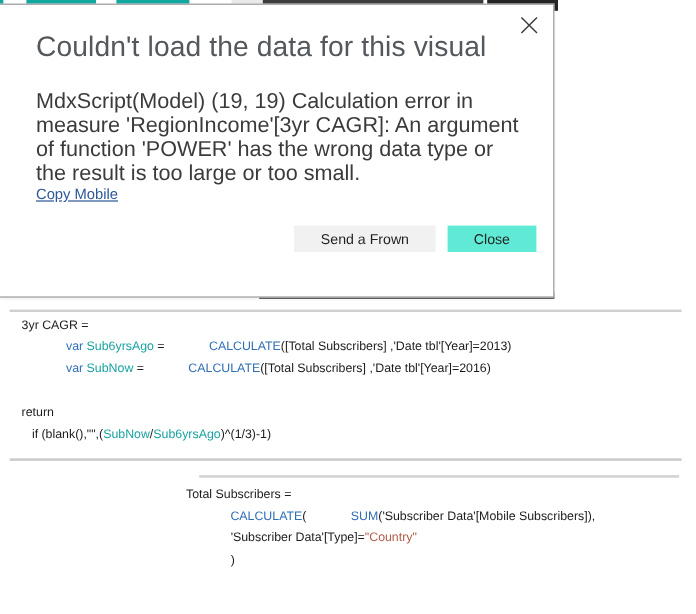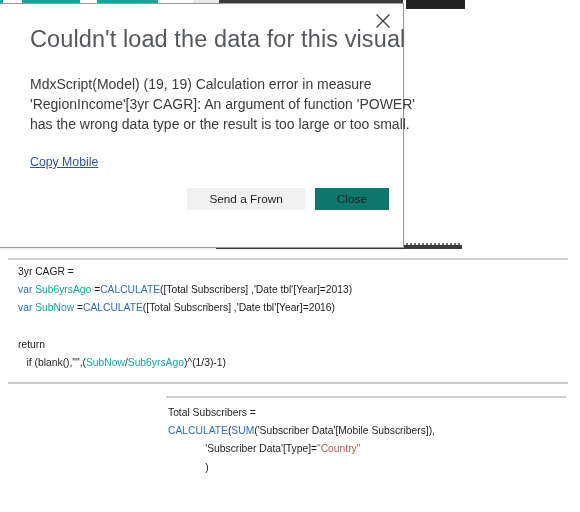--- a/index.html
+++ b/index.html
@@ -28,21 +28,21 @@
     position: absolute;
     top: 0;
     height: 9px;
   }
 
   
   #error-dialog {
     position: absolute;
     left: 0px;
     top: 3px;
-    width: 404px;
+    width: 462px;
     height: 245px;
     background: #ffffff;
     border: 1px solid #9a9a9a;
     border-left: none;
     box-sizing: border-box;
     box-shadow: 0 1px 3px rgba(0,0,0,0.10);
   }
 
   #close-icon {
     position: absolute;
@@ -64,21 +64,21 @@
     color: #54585c;
     letter-spacing: 0.1px;
     white-space: nowrap;
   }
 
   #dialog-message {
     position: absolute;
     left: 30px;
     top: 70px;
     width: 405px;
-    font-size: 14px;
+    font-size: 18px;
     line-height: 20px;
     color: #3b3b3b;
   }
 
   #copy-details-link {
     position: absolute;
     left: 30px;
     top: 151px;
     font-size: 12.3px;
     color: #2b5797;
@@ -103,21 +103,21 @@
     color: #1f1f1f;
     cursor: pointer;
     line-height: 22px;
     white-space: nowrap;
   }
   #send-frown-button {
     background: #f1f1f1;
     min-width: 80px;
   }
   #close-button {
-    background: #0f766e;
+    background: #5eead4;
     min-width: 62px;
   }
 
   
   #bg-bar-lower {
     position: absolute;
     left: 216px;
     top: 245px;
     width: 246px;
     height: 4px;
@@ -147,24 +147,24 @@
     background: #d0d0d0;
   }
   .code-rule.bottom {
     background: #c9c9c9;
   }
 
   #code-block-1 { left: 18px; top: 263px; }
   #code-rule-1-top { left: 8px; top: 258px; width: 560px; }
   #code-rule-1-bottom { left: 8px; top: 382px; width: 560px; }
 
-  #code-block-2 { left: 168px; top: 404px; }
+  #code-block-2 { left: 155px; top: 404px; }
   #code-rule-2-top { left: 166px; top: 396px; width: 400px; }
 
-  .kw  { color: #2f6fb5; }     
+  .kw  { color: #2f6fb5; margin-left: 37px; }     
   .var { color: #1aa2a2; }     
   .str { color: #b05a4a; }     
   .pln { color: #1c1c1c; }
 </style>
 </head>
 <body>
 
 <div id="bg-strip">
     <div class="seg" style="left: 0px; width: 3px; background: rgb(17, 168, 160);"></div>
     <div class="seg" style="left: 3px; width: 19px; background: rgb(255, 255, 255);"></div>

